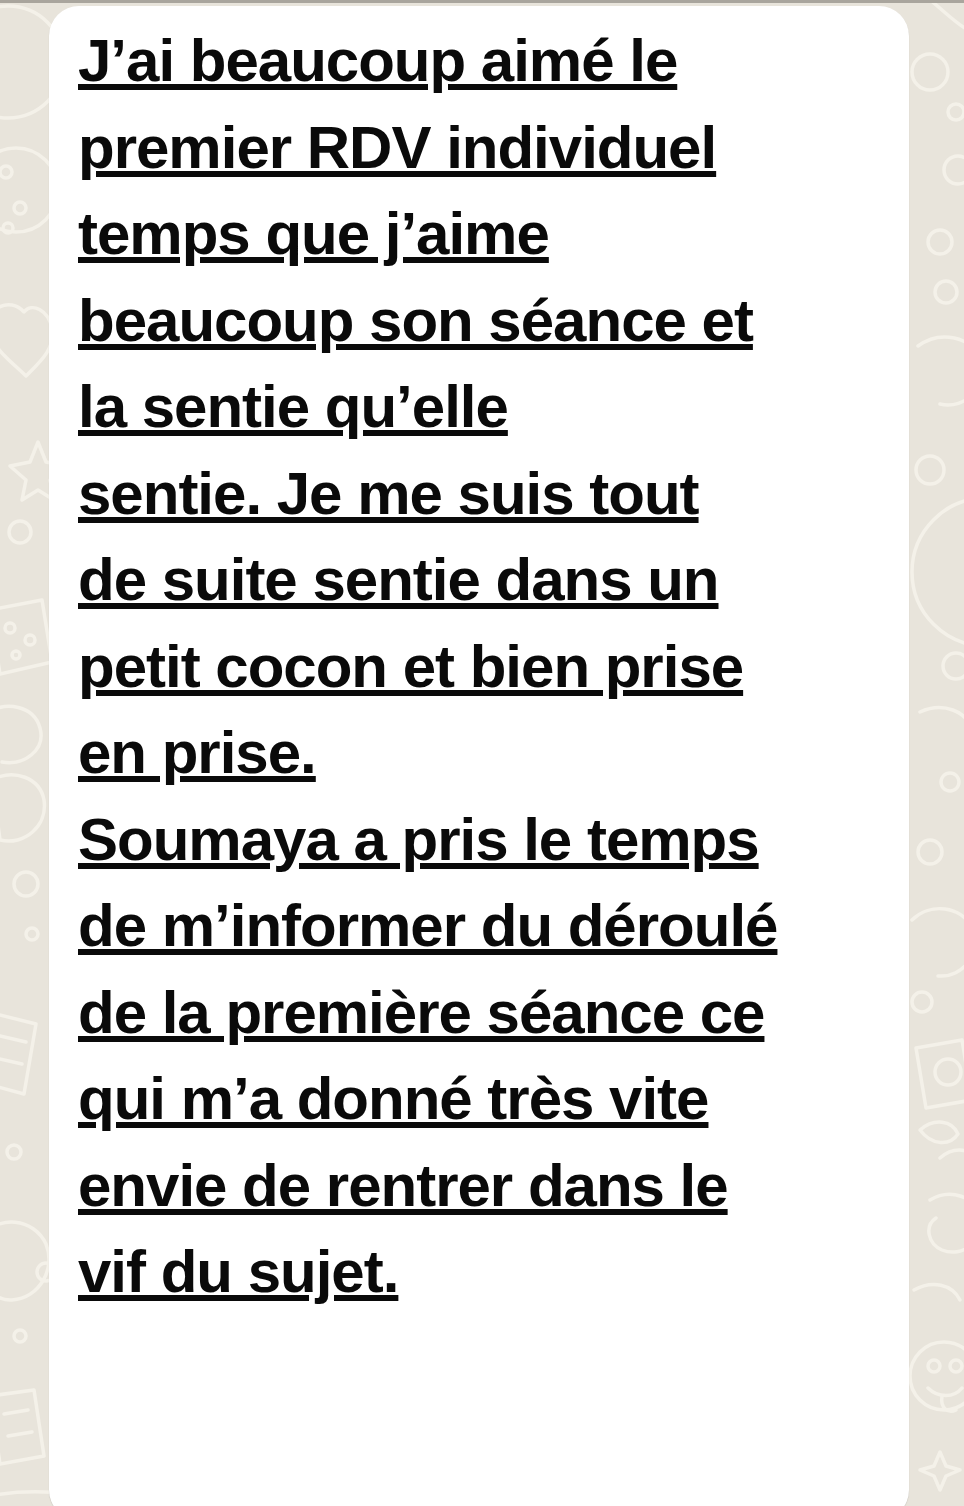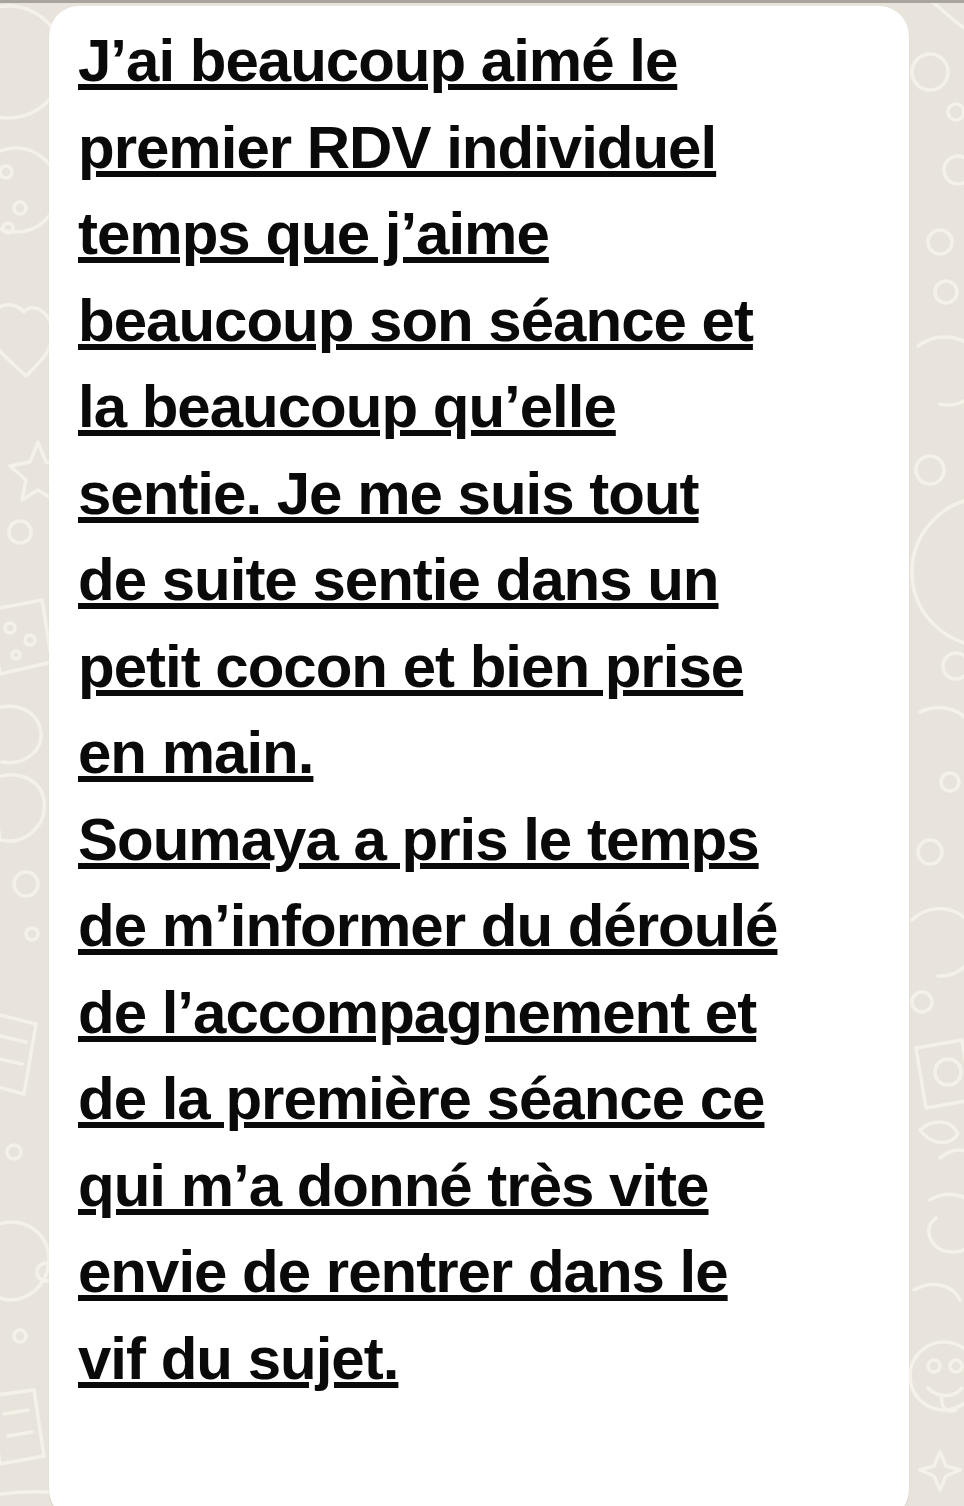--- a/index.html
+++ b/index.html
@@ -130,28 +130,27 @@
   </svg>
 
   <div class="top-divider" style="background: rgb(169, 165, 157);"></div>
 
   <div class="bubble" style="background: rgb(255, 255, 255); color: rgb(10, 10, 10);">
     <div class="msg-text" id="msg-lines">
         <div class="msg-line">J’ai beaucoup aimé le</div>
         <div class="msg-line">premier RDV individuel</div>
         <div class="msg-line">temps que j’aime</div>
         <div class="msg-line">beaucoup son séance et</div>
-        <div class="msg-line">la beaucoup qu’elle</div>
+        <div class="msg-line">la sentie qu’elle</div>
         <div class="msg-line">sentie. Je me suis tout</div>
         <div class="msg-line">de suite sentie dans un</div>
         <div class="msg-line">petit cocon et bien prise</div>
-        <div class="msg-line">en main.</div>
+        <div class="msg-line">en prise.</div>
         <div class="msg-line">Soumaya a pris le temps</div>
         <div class="msg-line">de m’informer du déroulé</div>
-        <div class="msg-line">de l’accompagnement et</div>
         <div class="msg-line">de la première séance ce</div>
         <div class="msg-line">qui m’a donné très vite</div>
         <div class="msg-line">envie de rentrer dans le</div>
         <div class="msg-line">vif du sujet.</div>
       </div>
   </div>
 
 </div>
 
 </body></html>

